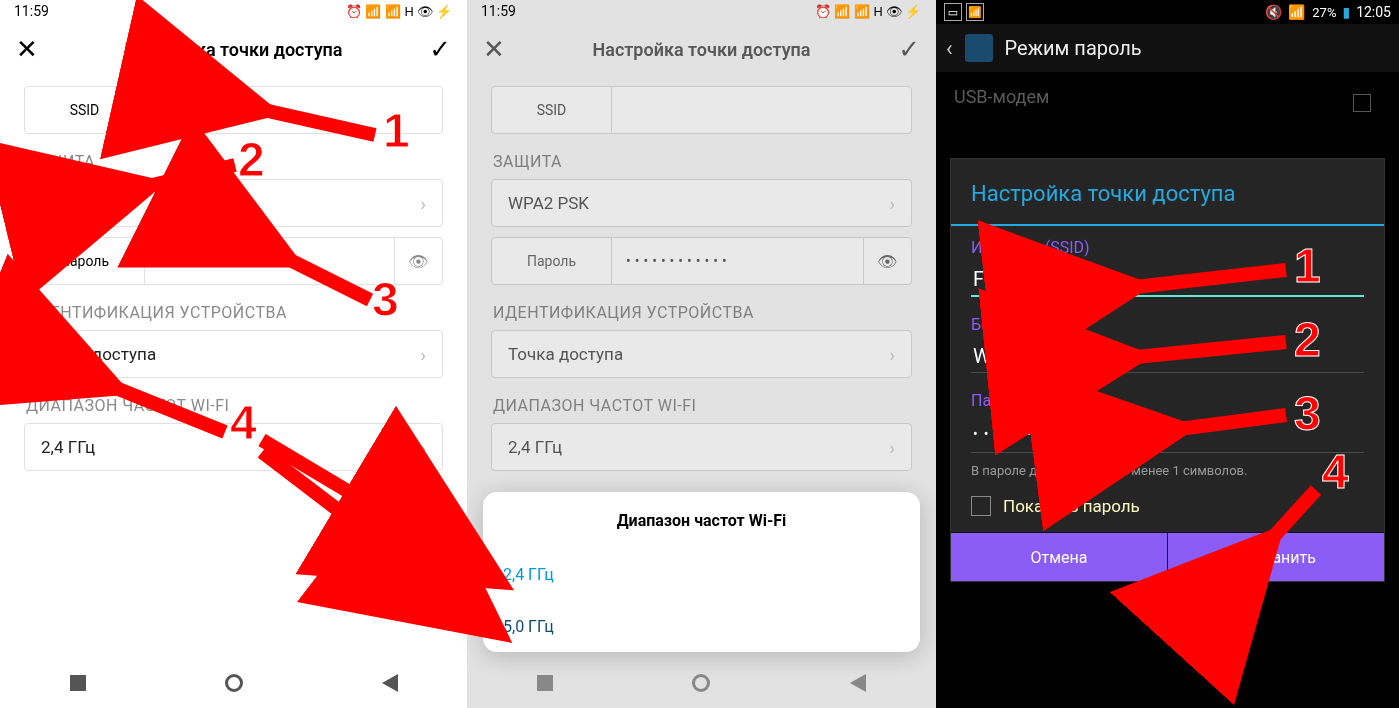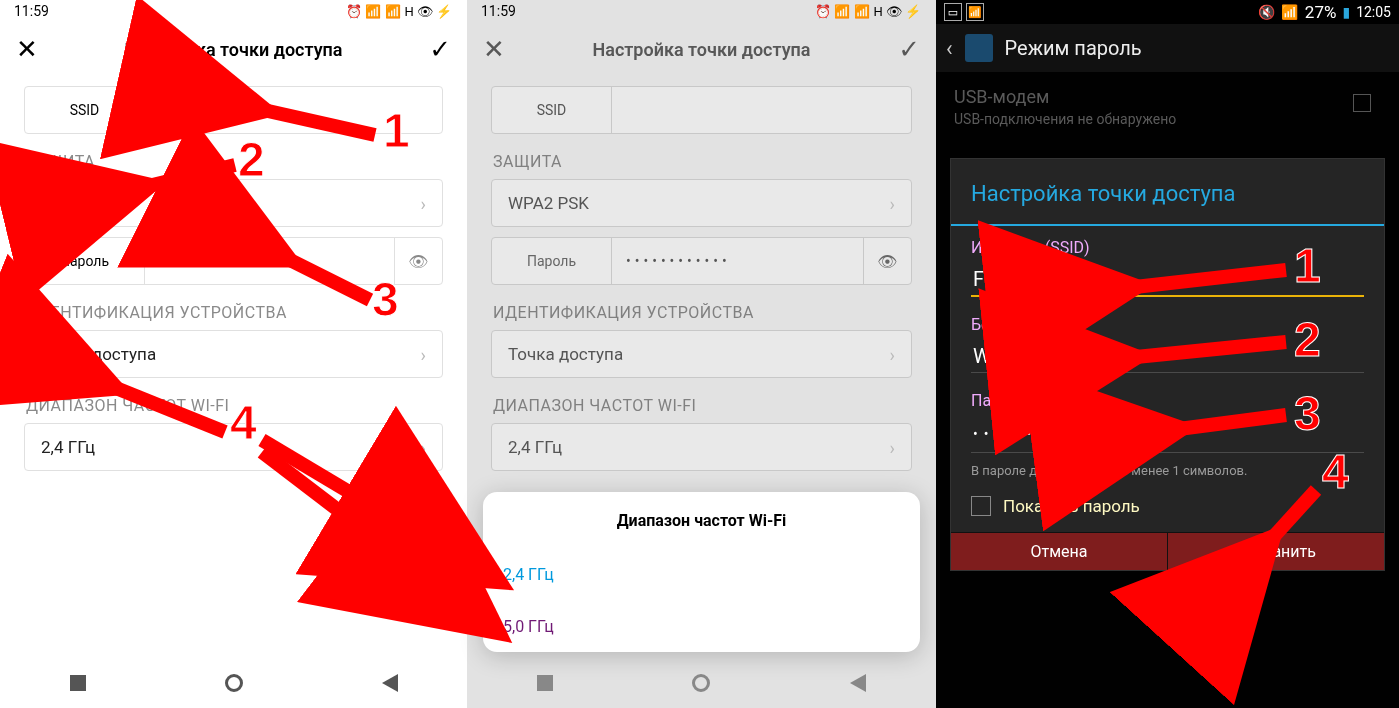--- a/index.html
+++ b/index.html
@@ -75,55 +75,55 @@
   .nav-circ{width:18px;height:18px;border:3px solid #555;border-radius:50%;}
   .nav-tri{width:0;height:0;border-top:9px solid transparent;border-bottom:9px solid transparent;border-right:16px solid #555;}
   .phone2 .nav-sq{background:#888;} .phone2 .nav-circ{border-color:#888;} .phone2 .nav-tri{border-right-color:#888;}
 
   
   .sheet {
     position:absolute; bottom:56px; left:16px; right:16px; background:#fff; border-radius:14px;
     box-shadow: 0 4px 24px rgba(0,0,0,0.2); overflow:hidden;
   }
   .sheet-title{height:56px; display:flex; align-items:center; justify-content:center; font-weight:700; font-size:16px;}
-  .sheet-item{height:52px; display:flex; align-items:center; padding:0 20px; font-size:16px; color:#701a75; position:relative;}
+  .sheet-item{height:52px; display:flex; align-items:center; padding:0 20px; font-size:16px; color:#0c4a6e; position:relative;}
   .sheet-item.sel{color:#0099dd;}
   .sheet-item .selchev{position:absolute; left:6px; color:#0099dd; font-weight:700;}
 
   
   .p3-status{height:24px; background:#000; display:flex; justify-content:space-between; align-items:center; padding:0 8px; font-size:14px;}
   .p3-status-right{display:flex; align-items:center; gap:6px; color:#fff;}
   .p3-status-icons-left{display:flex; gap:4px;}
   .p3-icon-box{width:18px;height:18px;border:1px solid #aaa;display:inline-flex;align-items:center;justify-content:center;font-size:11px;}
   .p3-header{height:48px;background:#111;display:flex;align-items:center;padding:0 10px;gap:12px;}
   .p3-back{font-size:22px;color:#ccc;}
   .p3-config-icon{width:28px;height:28px;background:#1a4a6e;border-radius:3px;}
   .p3-header-title{font-size:20px;color:#eee;}
   .p3-usb{padding:14px 18px;}
   .p3-usb-title{font-size:18px;color:#5a5a5a;}
   .p3-usb-sub{font-size:14px;color:#5a5a5a;margin-top:4px;}
   .p3-usb-check{position:absolute;right:28px;top:94px;width:18px;height:18px;border:1px solid #555;}
   .p3-dialog{position:absolute; top:158px; left:14px; right:14px; background:#252525; border:1px solid #333;}
   .p3-dialog-title{color:#25a9e0; font-size:22px; padding:22px 20px 18px; border-bottom:2px solid #25a9e0;}
   .p3-field{padding:12px 20px 6px;}
-  .p3-field-label{color:#f0abfc; font-size:16px; margin-bottom:6px;}
-  .p3-field-value{color:#fff; font-size:20px; border-bottom:2px solid #eab308; padding:4px 2px;}
+  .p3-field-label{color:#8b5cf6; font-size:16px; margin-bottom:6px;}
+  .p3-field-value{color:#fff; font-size:20px; border-bottom:2px solid #5eead4; padding:4px 2px;}
   .p3-field-value.sec{border-bottom:1px solid #4a4a4a;}
   .p3-field-value.pw{border-bottom:1px solid #4a4a4a; letter-spacing:6px; font-size:14px; padding:10px 2px;}
   .p3-hint{color:#9a9a9a; font-size:13px; padding:4px 20px 10px;}
   .p3-check-row{display:flex; align-items:center; gap:12px; padding:8px 20px 16px;}
   .p3-checkbox{width:20px;height:20px;border:1px solid #888;}
   .p3-check-label{color:#fef9c3; font-size:17px;}
   .p3-btns{display:flex; border-top:1px solid #111;}
-  .p3-btn{flex:1; height:37px; background:#7f1d1d; color:#fff; display:flex; align-items:center; justify-content:center; font-size:16px;}
+  .p3-btn{flex:1; height:48px; background:#8b5cf6; color:#fff; display:flex; align-items:center; justify-content:center; font-size:16px;}
   .p3-btn:first-child{border-right:1px solid #111;}
   .red-number{position:absolute; color:#ff0000; font-family:"Arial Black","Impact",sans-serif; font-size:48px; font-weight:900; -webkit-text-stroke:1px #fff; pointer-events:none;}
 
   svg.overlay{position:absolute; top:0; left:0; pointer-events:none;}
-  .batt-pct{font-size:17px;color:#fff;}
+  .batt-pct{font-size:13px;color:#fff;}
 </style>
 </head>
 <body>
 
 <div class="phone phone1">
   <div class="status-bar">
     <span>11:59</span>
     <span class="status-icons">⏰ 📶 📶 H 👁 ⚡</span>
   </div>
   <div class="header-row">
@@ -271,21 +271,20 @@
       <span>12:05</span>
     </div>
   </div>
   <div class="p3-header">
     <span class="p3-back">‹</span>
     <span class="p3-config-icon"></span>
     <span class="p3-header-title">Режим пароль</span>
   </div>
   <div class="p3-usb">
     <div class="p3-usb-title">USB-модем</div>
-    <div class="p3-usb-sub">USB-подключения не обнаружено</div>
   </div>
   <div class="p3-usb-check"></div>
 
   <div class="p3-dialog">
     <div class="p3-dialog-title">Настройка точки доступа</div>
 
     <div class="p3-field">
       <div class="p3-field-label">Имя сети (SSID)</div>
       <div class="p3-field-value">Fly IQ446</div>
     </div>

